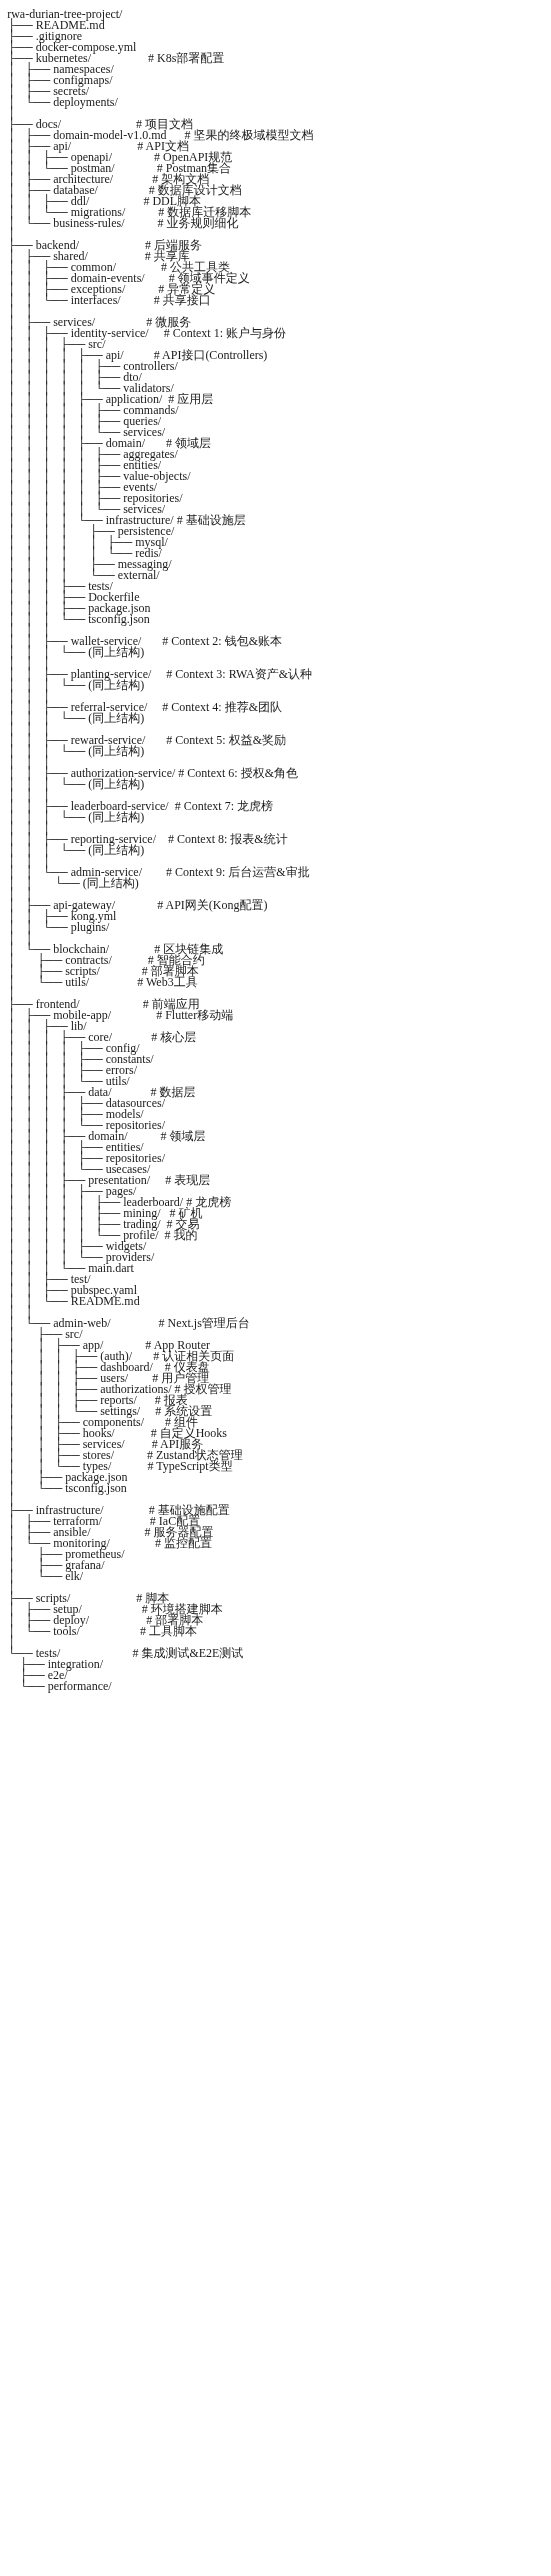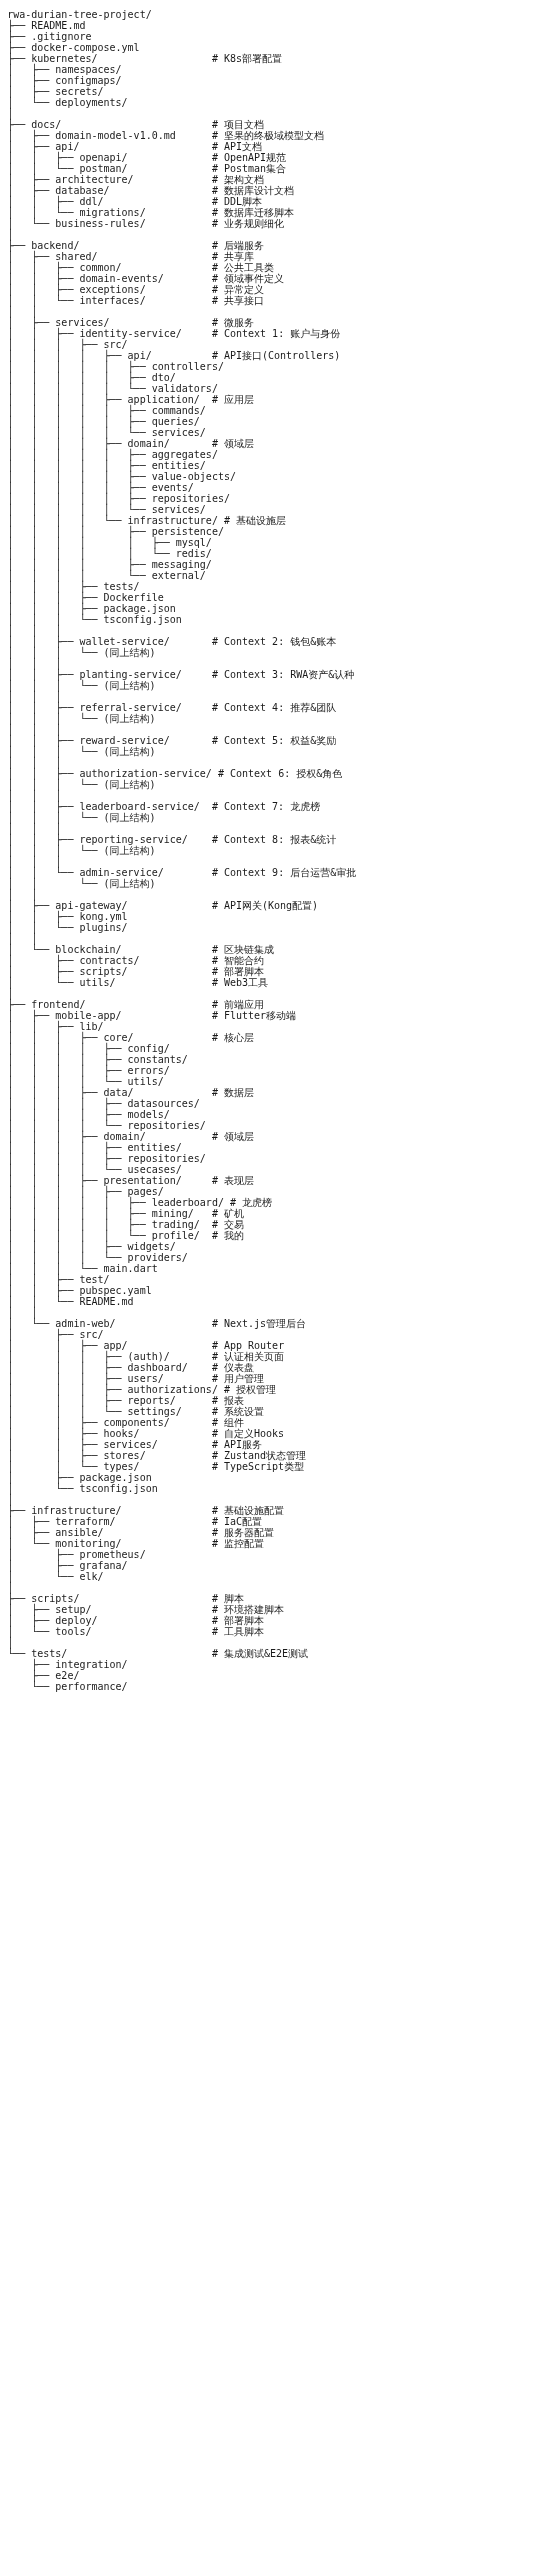--- a/index.html
+++ b/index.html
@@ -7,23 +7,24 @@
     padding: 0;
     background: #ffffff;
   }
   body {
     font-family: "DejaVu Sans Mono", "Liberation Mono", monospace;
     color: #1a1a1a;
     width: 551px;
   }
   #tree {
     padding: 9.3px 0 20.6px 7.2px;
-    font-size: 10px;
+    font-size: 12px;
     line-height: 11px;
     white-space: pre;
+    font-family: Liberation Serif, serif;
   }
   .row {
     display: block;
     height: 11px;
     white-space: pre;
   }
   .path {
     color: #1a1a1a;
   }
   .comment {

